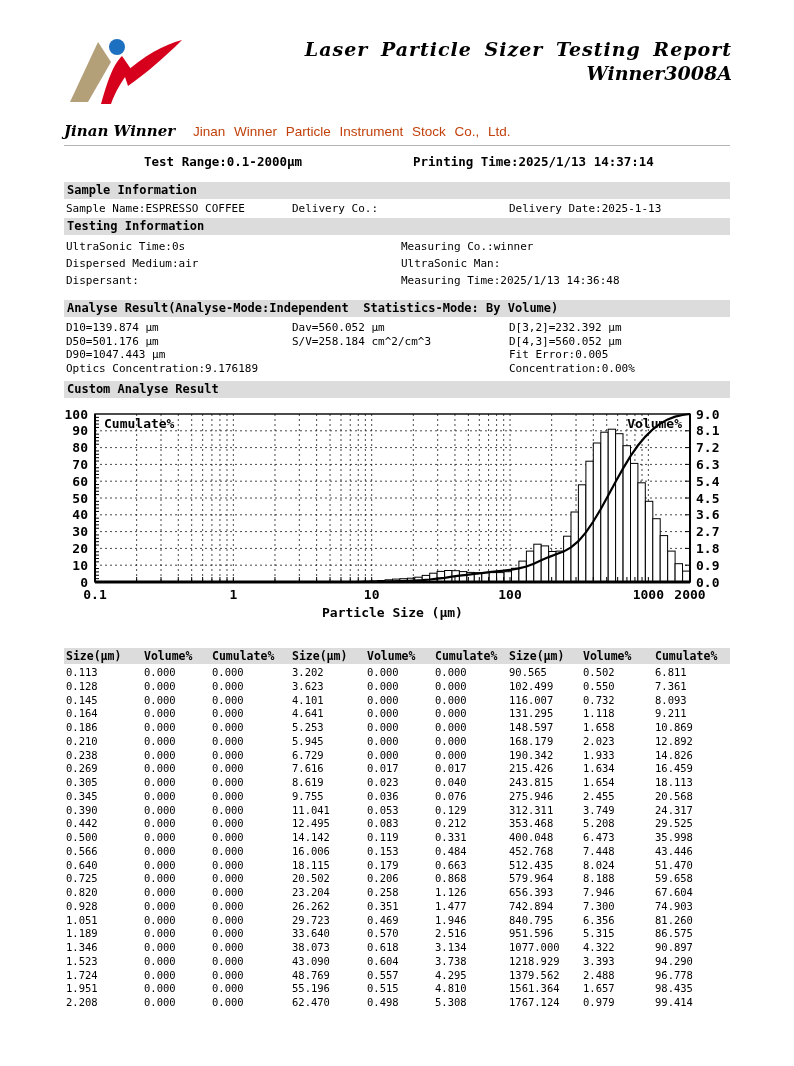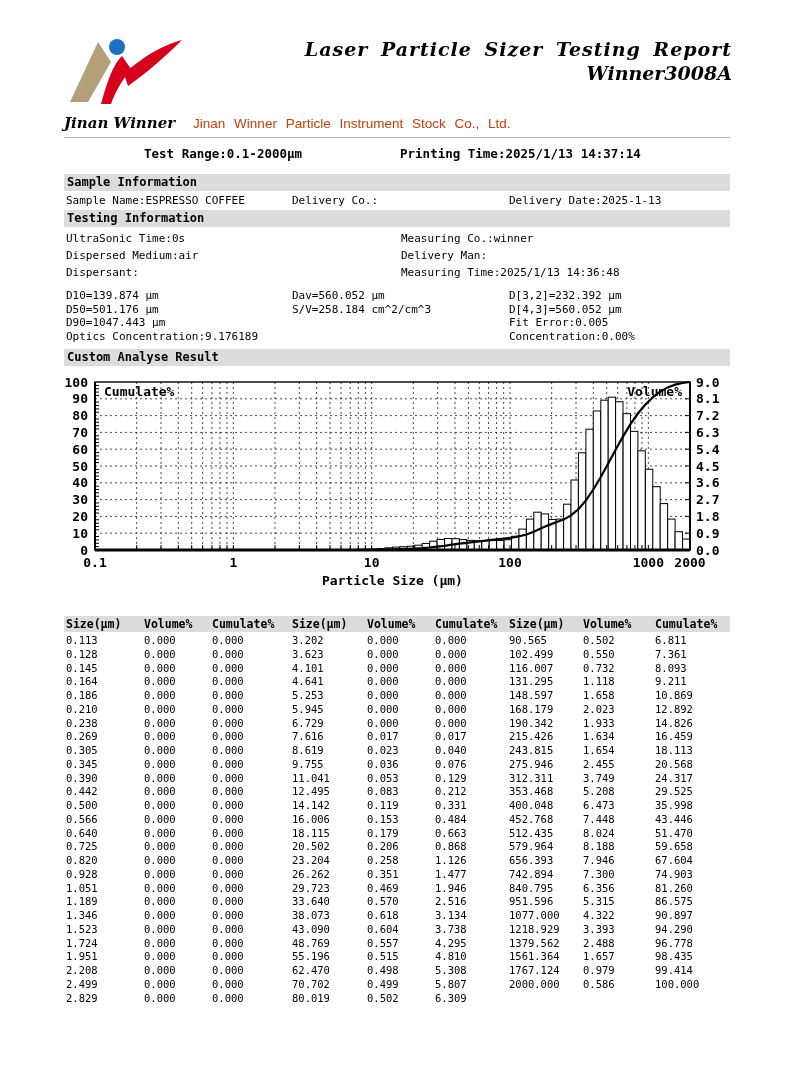--- a/index.html
+++ b/index.html
@@ -2,25 +2,25 @@
 <html><head>
 <meta charset="utf-8">
 <style>
   html,body{margin:0;padding:0;background:#fff;}
   #page{position:relative;width:794px;height:1008px;background:#fff;overflow:hidden;
         font-family:"DejaVu Sans Mono",monospace;color:#000;}
   
   #title1{position:absolute;right:62px;top:38px;font:bold italic 19px "DejaVu Serif",serif;word-spacing:5px;letter-spacing:1px;}
   #title2{position:absolute;right:62px;top:62px;font:bold italic 19px "DejaVu Serif",serif;}
   #logo{position:absolute;left:66px;top:36px;}
-  .content{position:absolute;left:64px;top:8px;width:666px;}
+  .content{position:absolute;left:64px;top:16px;width:666px;}
   .company-row{margin-top:106px;display:flex;align-items:baseline;gap:18px;border-bottom:1px solid #b5b5b5;padding-bottom:5px;}
   .logo-text{font:bold italic 15px "DejaVu Serif",serif;}
   .company-name{font-family:"Liberation Sans",sans-serif;font-size:13.5px;word-spacing:5px;color:#c2410c;}
-  .meta-row{margin-top:8px;font-weight:bold;font-size:12.5px;display:flex;}
+  .meta-row{margin-top:8px;font-weight:bold;font-size:12.5px;display:flex;gap:13px;}
   .meta-row .m1{margin-left:80px;}
   .meta-row .m2{margin-left:98px;}
   
   .section-bar{background:#dcdcdc;font-weight:bold;font-size:12px;padding:1px 2px 2px 3px;white-space:pre;}
   .mt13{margin-top:13px}.mt7{margin-top:7px}.mt2{margin-top:2px}
   
   .sample-row{display:grid;grid-template-columns:226px 217px 1fr;font-size:11px;padding:3px 0 3px 2px;}
   .testing-rows{display:grid;grid-template-columns:335px 1fr;font-size:11px;line-height:17px;padding:3px 0 4px 2px;}
   .analyse-grid{display:grid;grid-template-columns:226px 217px 1fr;font-size:11px;line-height:13.5px;padding:4px 0 4px 2px;}
   .custom-grid{display:grid;grid-template-columns:163px 160px 165px 1fr;font-size:11px;line-height:14px;padding:4px 0 4px 2px;}
@@ -79,25 +79,26 @@
       <span>Sample Name:ESPRESSO COFFEE</span>
       <span>Delivery Co.:</span>
       <span>Delivery Date:2025-1-13</span>
     </div>
 
     <div class="section-bar">Testing Information</div>
     <div class="testing-rows">
         <div>UltraSonic Time:0s</div>
         <div>Measuring Co.:winner</div>
         <div>Dispersed Medium:air</div>
-        <div>Delivery Man:</div>
+        <div>UltraSonic Man:</div>
         <div>Dispersant:</div>
         <div>Measuring Time:2025/1/13 14:36:48</div>
       </div>
 
+    <div class="section-bar mt7">Analyse Result(Analyse-Mode:Independent  Statistics-Mode: By Volume)</div>
     <div class="analyse-grid">
         <div>D10=139.874 μm</div>
         <div>Dav=560.052 μm</div>
         <div>D[3,2]=232.392 μm</div>
         <div>D50=501.176 μm</div>
         <div>S/V=258.184 cm^2/cm^3</div>
         <div>D[4,3]=560.052 μm</div>
         <div>D90=1047.443 μm</div>
         <div></div>
         <div>Fit Error:0.005</div>

